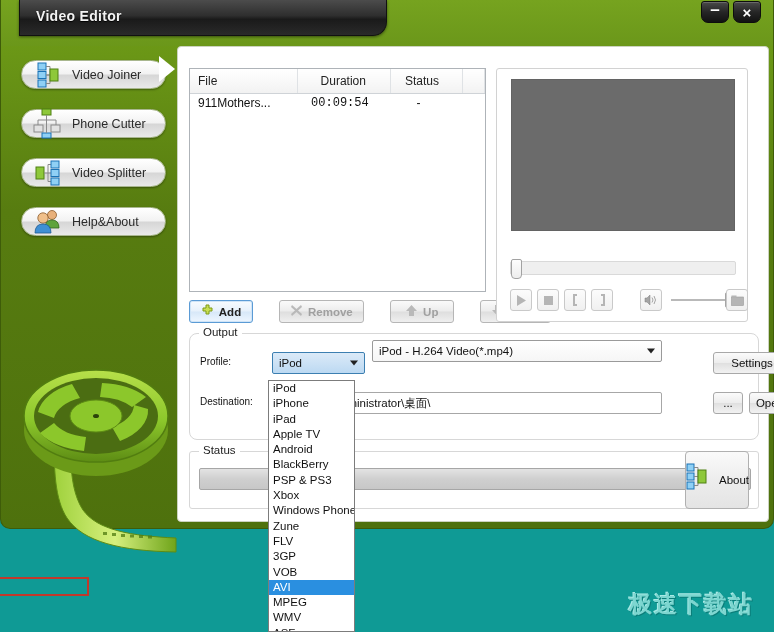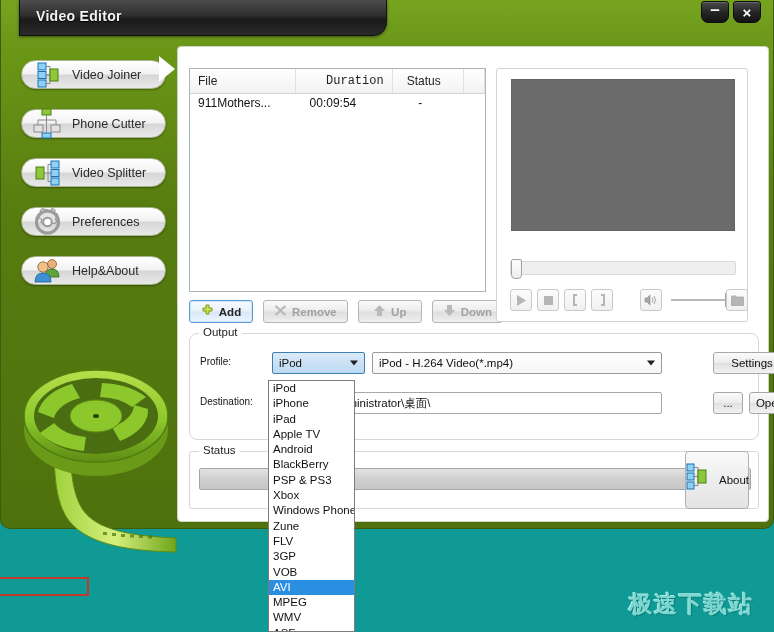--- a/index.html
+++ b/index.html
@@ -109,33 +109,33 @@
     background: #fff; border: 1px solid #aeb3b8;
   }
   #file-table { width: 100%; border-collapse: collapse; font-size: 12px; }
   #file-table thead th {
     background: linear-gradient(180deg,#ffffff 0%,#f2f2f2 100%);
     border-bottom: 1px solid #cfd3d7;
     border-right: 1px solid #dfe2e5;
     font-weight: normal; color: #222;
     text-align: left; padding: 5px 8px; height: 23px;
   }
-  #file-table thead th.c-dur { text-align: right; padding-left: 30px; font-family: Liberation Mono, monospace;}
+  #file-table thead th.c-dur { text-align: left; padding-left: 23px;}
   #file-table thead th.c-status { text-align: left; padding-left: 14px;}
   #file-table thead th.c-pad { width: 22px; }
   #file-table tbody td {
     padding: 2px 8px; color: #111; height: 17px; vertical-align: top;
   }
-  #file-table tbody td.c-dur { padding-left: 14px; }
+  #file-table tbody td.c-dur { padding-left: 14px; font-family: Liberation Mono, monospace; }
   #file-table tbody td.c-status { padding-left: 26px; }
 
   
   #action-row {
     position: absolute; left: 11px; top: 253px;
-    display: flex; gap: 10px;
+    display: flex; gap: 26px;
   }
   .act-btn {
     height: 23px; min-width: 64px;
     display: flex; align-items: center; justify-content: center; gap: 5px;
     background: linear-gradient(180deg,#fafafa 0%,#ececec 48%,#dedede 52%,#efefef 100%);
     border: 1px solid #b6b6b6; border-radius: 3px;
     font-size: 11.5px; color: #222; padding: 0 10px;
     cursor: pointer;
     font-weight: bold;
   }
@@ -351,32 +351,20 @@
           <rect x="8" y="14" width="8" height="12" fill="#8ec83a" stroke="#4f8013"></rect>
           <path d="M16 20 H20 V11.5 H24 M20 20 H24 M20 20 V28.5 H24" fill="none" stroke="#8a8a8a"></path>
           <rect x="23" y="8" width="8" height="7" fill="#8fd0f5" stroke="#1a72b5"></rect>
           <rect x="23" y="16.5" width="8" height="7" fill="#8fd0f5" stroke="#1a72b5"></rect>
           <rect x="23" y="25" width="8" height="7" fill="#8fd0f5" stroke="#1a72b5"></rect>
         </svg>
       </span>
       <span class="sb-label">Video Splitter</span>
     </div>
 
-    <div class="side-btn">
-      <span class="sb-icon">
-        <svg viewBox="0 0 40 40" width="40" height="40">
-          <g fill="#e4e4e4" stroke="#9b9b9b" stroke-width="1.2">
-            <path d="M20 7 l3.2 1 1.5-2.6 2.8 1.8 -.6 3 3 .8 .6 3.3 -2.7 1.4 1.4 2.7 -2.2 2.3 -2.9-1 -1 2.9 -3.3 .2 -1.4-2.7 -2.7 1.4 -2.3-2.3 1-2.9 -2.9-1 -.2-3.3 2.7-1.4 -1.4-2.7 2.3-2.3z" transform="translate(-0.5,1)"></path>
-          </g>
-          <circle cx="19.5" cy="20" r="11" fill="none" stroke="#9b9b9b" stroke-width="3.2"></circle>
-          <circle cx="19.5" cy="20" r="4.3" fill="#fff" stroke="#9b9b9b" stroke-width="2"></circle>
-        </svg>
-      </span>
-      <span class="sb-label">Preferences</span>
-    </div>
 
     <div class="side-btn">
       <span class="sb-icon">
         <svg viewBox="0 0 40 40" width="40" height="40">
           <circle cx="24" cy="13" r="4.5" fill="#e8b07a" stroke="#8b5a2b" stroke-width=".8"></circle>
           <path d="M17 26 q0-8 7-8 q7 0 7 8z" fill="#5ea33c" stroke="#35691f" stroke-width=".8"></path>
           <circle cx="15" cy="16" r="5.2" fill="#f0bf8a" stroke="#8b5a2b" stroke-width=".8"></circle>
           <path d="M7 31 q0-9 8-9 q8 0 8 9z" fill="#3f8fd4" stroke="#1f5c92" stroke-width=".8"></path>
         </svg>
       </span>
@@ -485,21 +473,21 @@
     </div>
 
     <div id="output-group">
       <div class="group-title">Output</div>
 
       <div class="form-label" style="left:10px; top:22px;">Profile:</div>
       <div class="combo focused" style="left:82px; top:18px; width:93px;">
         <span>iPod</span>
         <span class="arrow"></span>
       </div>
-      <div class="combo" style="left:182px; top:18px; width:290px;">
+      <div class="combo" style="left:182px; top:6px; width:290px;">
         <span>iPod - H.264 Video(*.mp4)</span>
         <span class="arrow"></span>
       </div>
       <div class="sbtn" style="left:479px; top:18px; width:78px;">Settings</div>
 
       <div class="form-label" style="left:10px; top:62px;">Destination:</div>
       <div class="textinput" style="left:82px; top:58px; width:390px;">
         <span>d Settings\Administrator\桌面\</span>
       </div>
       <div class="sbtn" style="left:479px; top:58px; width:30px;">...</div>

